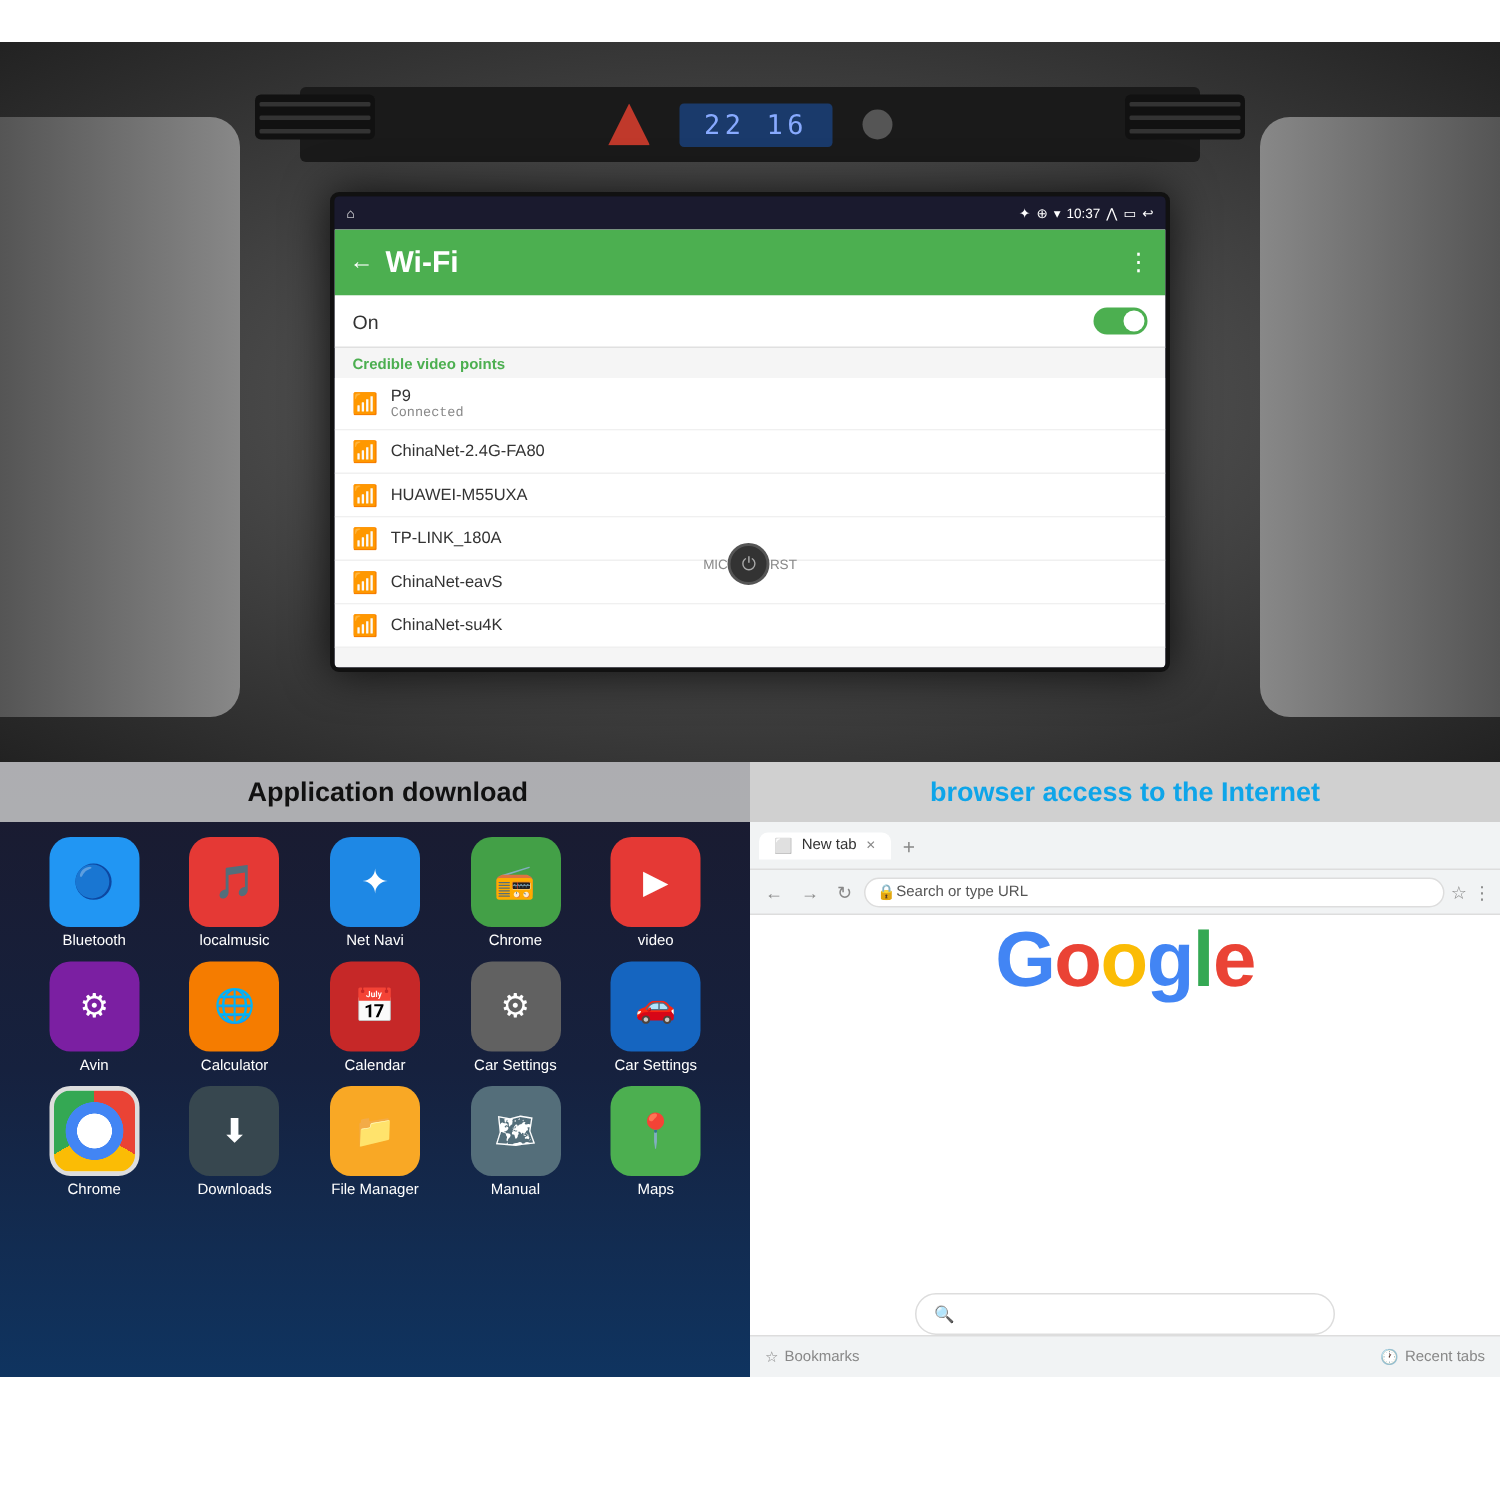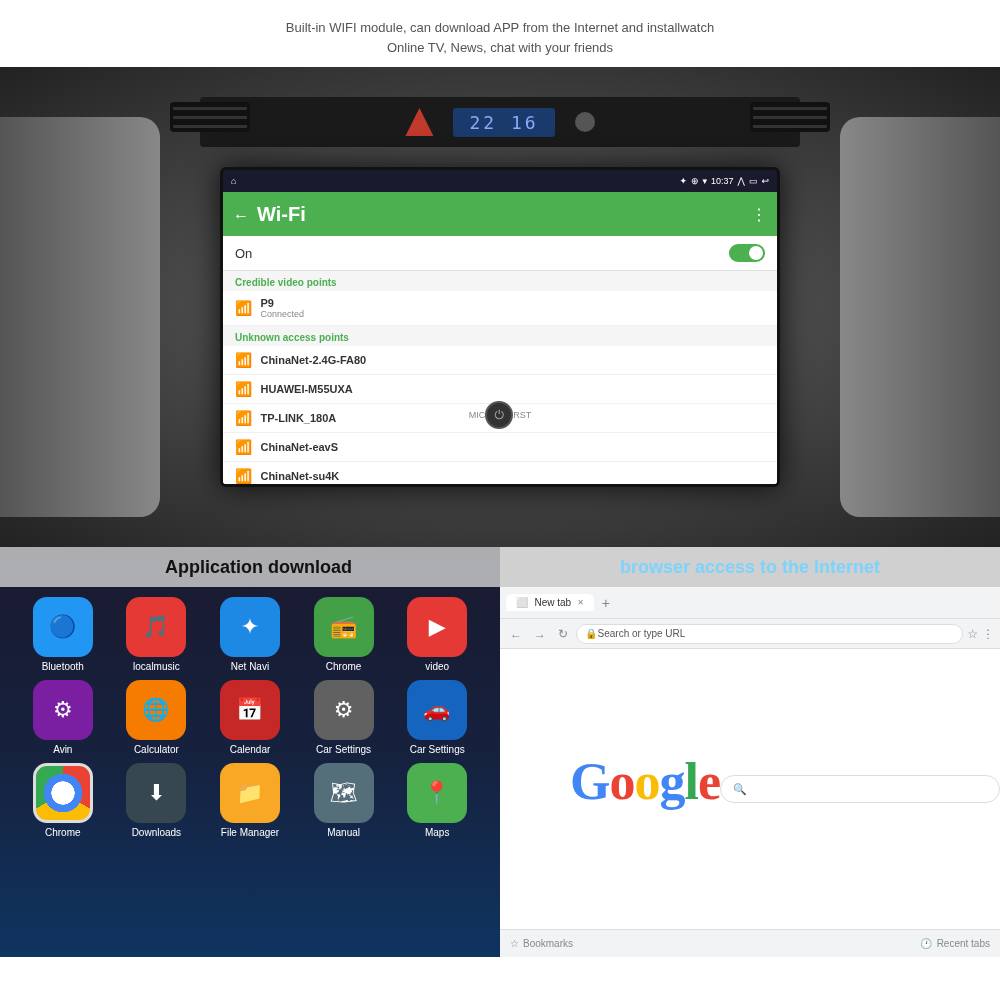--- a/index.html
+++ b/index.html
@@ -160,22 +160,22 @@
       padding: 6px 12px;
       display: flex;
       align-items: center;
       gap: 8px;
       border-bottom: 1px solid #f0f0f0;
     }
     .wifi-icon {
       font-size: 14px;
       color: #4CAF50;
     }
-    .wifi-item-text { font-size: 11px; color: #333; font-weight: bold; }
-    .wifi-item-sub { font-size: 9px; color: #888; }
+    .wifi-item-text { font-size: 11px; color: #333; }
+    .wifi-item-sub { font-size: 9px; color: #888; font-family: Liberation Mono, monospace; }
 
     
     .screen-buttons {
       position: absolute;
       bottom: 118px;
       left: 50%;
       transform: translateX(-50%);
       width: 200px;
       display: flex;
       justify-content: center;
@@ -244,21 +244,21 @@
       color: #111;
       font-size: 18px;
       font-weight: bold;
       text-align: center;
       line-height: 40px;
       padding-left: 17px;
     }
     .label-browser {
       width: 50%;
       background: rgba(200,200,200,0.85);
-      color: #7dd3fc;
+      color: #0ea5e9;
       font-size: 18px;
       font-weight: bold;
       text-align: center;
       line-height: 40px;
     }
 
     
     .app-panel {
       width: 500px;
       height: 410px;
@@ -351,25 +351,24 @@
       padding: 0 8px;
       display: flex;
       align-items: center;
     }
     .bookmark-btn { font-size: 12px; color: #888; cursor: pointer; }
     .menu-btn { font-size: 12px; color: #888; cursor: pointer; }
 
     .browser-content {
       flex: 1;
       display: flex;
-      flex-direction: row;
-      align-items: center;
-      justify-content: flex-end;
-      background: #fff;
-      font-family: Liberation Serif, serif;
+      flex-direction: column;
+      align-items: center;
+      justify-content: space-between;
+      background: #fff;
     }
     .google-logo {
       font-size: 52px;
       font-weight: bold;
       margin-bottom: 16px;
       letter-spacing: -1px;
     }
     .g-blue { color: #4285F4; }
     .g-red { color: #EA4335; }
     .g-yellow { color: #FBBC05; }
@@ -433,24 +432,20 @@
     .vent-line {
       height: 3px;
       background: #333;
       border-radius: 1px;
     }
   </style>
 </head>
 <body>
 
 <div class="top-section">
-  <div class="wifi-desc">
-    <span>Built-in WIFI module, can download APP from the Internet and installwatch</span><br>
-    <span>Online TV, News, chat with your friends</span>
-  </div>
 </div>
 
 <div class="car-section">
   <div class="car-interior"></div>
 
   <div class="left-seat"></div>
 
   <div class="right-seat"></div>
 
   <div class="dash-top">
@@ -498,21 +493,20 @@
         <div class="toggle-on"></div>
       </div>
       <div class="section-label">Credible video points</div>
       <div class="wifi-item">
         <span class="wifi-icon">📶</span>
         <div>
           <div class="wifi-item-text">P9</div>
           <div class="wifi-item-sub">Connected</div>
         </div>
       </div>
-      <div class="section-label">Unknown access points</div>
       <div class="wifi-item">
         <span class="wifi-icon">📶</span>
         <div class="wifi-item-text">ChinaNet-2.4G-FA80</div>
       </div>
       <div class="wifi-item">
         <span class="wifi-icon">📶</span>
         <div class="wifi-item-text">HUAWEI-M55UXA</div>
       </div>
       <div class="wifi-item">
         <span class="wifi-icon">📶</span>

